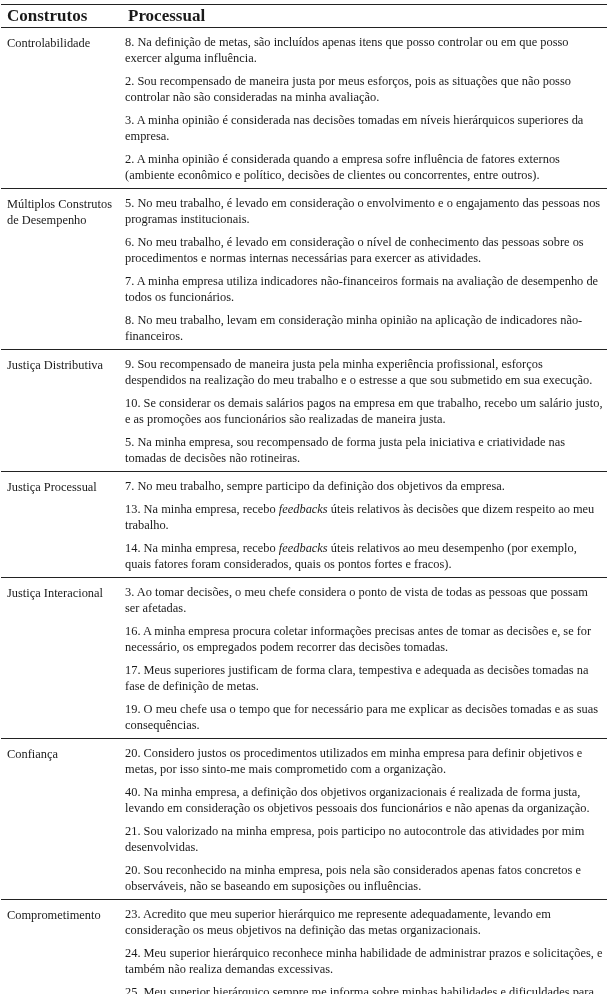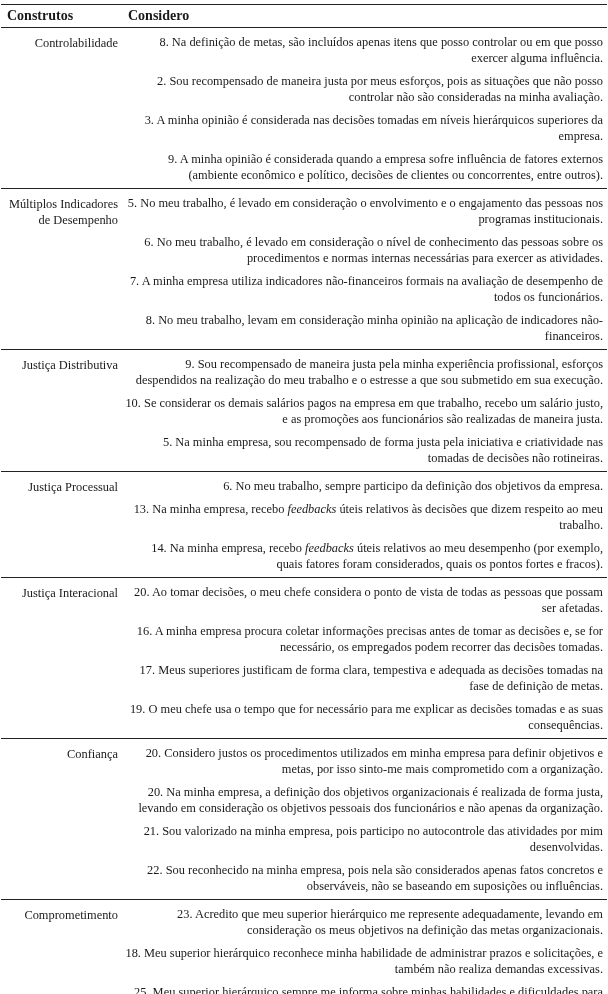--- a/index.html
+++ b/index.html
@@ -4,100 +4,100 @@
 <style>
   html, body { margin: 0; padding: 0; background: #ffffff; }
   body {
     width: 608px; height: 994px; overflow: hidden;
     font-family: "Liberation Serif", "DejaVu Serif", serif;
     color: #1a1a1a; font-size: 12.4px; line-height: 16px;
   }
   .wrap { position: relative; padding-top: 4px; }
   table { border-collapse: collapse; width: 606px; margin-left: 1px; }
   thead th {
-    text-align: left; font-weight: bold; font-size: 14px;
+    text-align: left; font-weight: bold; font-size: 17px;
     border-top: 1.5px solid #222; border-bottom: 1.5px solid #222;
     padding: 3px 0 3px 6px; height: 16px;
   }
   thead th.col1 { width: 111px; }
-  tbody td { vertical-align: top; padding: 0; text-align: right; }
+  tbody td { vertical-align: top; padding: 0; }
   tbody tr.group td { border-bottom: 1.5px solid #222; }
   td.construct { padding: 7px 4px 0 6px; width: 111px; }
   td.items { padding: 6px 4px 3px 3px; }
   .item { margin: 0 0 7px 0; }
   .item:last-child { margin-bottom: 2px; }
   .item em { font-style: italic; }
 </style>
 </head>
 <body>
 
 <div class="wrap">
   <table>
     <thead>
       <tr>
         <th class="col1">Construtos</th>
-        <th>Considero</th>
+        <th>Processual</th>
       </tr>
     </thead>
     <tbody id="tbody">
         <tr class="group">
           <td class="construct">Controlabilidade</td>
           <td class="items">
             <div class="item">8. Na definição de metas, são incluídos apenas itens que posso controlar ou em que posso exercer alguma influência.</div>
             <div class="item">2. Sou recompensado de maneira justa por meus esforços, pois as situações que não posso controlar não são consideradas na minha avaliação.</div>
             <div class="item">3. A minha opinião é considerada nas decisões tomadas em níveis hierárquicos superiores da empresa.</div>
-            <div class="item">9. A minha opinião é considerada quando a empresa sofre influência de fatores externos (ambiente econômico e político, decisões de clientes ou concorrentes, entre outros).</div>
+            <div class="item">2. A minha opinião é considerada quando a empresa sofre influência de fatores externos (ambiente econômico e político, decisões de clientes ou concorrentes, entre outros).</div>
           </td>
         </tr>
         <tr class="group">
-          <td class="construct">Múltiplos Indicadores de Desempenho</td>
+          <td class="construct">Múltiplos Construtos de Desempenho</td>
           <td class="items">
             <div class="item">5. No meu trabalho, é levado em consideração o envolvimento e o engajamento das pessoas nos programas institucionais.</div>
             <div class="item">6. No meu trabalho, é levado em consideração o nível de conhecimento das pessoas sobre os procedimentos e normas internas necessárias para exercer as atividades.</div>
             <div class="item">7. A minha empresa utiliza indicadores não-financeiros formais na avaliação de desempenho de todos os funcionários.</div>
             <div class="item">8. No meu trabalho, levam em consideração minha opinião na aplicação de indicadores não-financeiros.</div>
           </td>
         </tr>
         <tr class="group">
           <td class="construct">Justiça Distributiva</td>
           <td class="items">
             <div class="item">9. Sou recompensado de maneira justa pela minha experiência profissional, esforços despendidos na realização do meu trabalho e o estresse a que sou submetido em sua execução.</div>
             <div class="item">10. Se considerar os demais salários pagos na empresa em que trabalho, recebo um salário justo, e as promoções aos funcionários são realizadas de maneira justa.</div>
             <div class="item">5. Na minha empresa, sou recompensado de forma justa pela iniciativa e criatividade nas tomadas de decisões não rotineiras.</div>
           </td>
         </tr>
         <tr class="group">
           <td class="construct">Justiça Processual</td>
           <td class="items">
-            <div class="item">6. No meu trabalho, sempre participo da definição dos objetivos da empresa.</div>
+            <div class="item">7. No meu trabalho, sempre participo da definição dos objetivos da empresa.</div>
             <div class="item">13. Na minha empresa, recebo <em>feedbacks</em> úteis relativos às decisões que dizem respeito ao meu trabalho.</div>
             <div class="item">14. Na minha empresa, recebo <em>feedbacks</em> úteis relativos ao meu desempenho (por exemplo, quais fatores foram considerados, quais os pontos fortes e fracos).</div>
           </td>
         </tr>
         <tr class="group">
           <td class="construct">Justiça Interacional</td>
           <td class="items">
-            <div class="item">20. Ao tomar decisões, o meu chefe considera o ponto de vista de todas as pessoas que possam ser afetadas.</div>
+            <div class="item">3. Ao tomar decisões, o meu chefe considera o ponto de vista de todas as pessoas que possam ser afetadas.</div>
             <div class="item">16. A minha empresa procura coletar informações precisas antes de tomar as decisões e, se for necessário, os empregados podem recorrer das decisões tomadas.</div>
             <div class="item">17. Meus superiores justificam de forma clara, tempestiva e adequada as decisões tomadas na fase de definição de metas.</div>
             <div class="item">19. O meu chefe usa o tempo que for necessário para me explicar as decisões tomadas e as suas consequências.</div>
           </td>
         </tr>
         <tr class="group">
           <td class="construct">Confiança</td>
           <td class="items">
             <div class="item">20. Considero justos os procedimentos utilizados em minha empresa para definir objetivos e metas, por isso sinto-me mais comprometido com a organização.</div>
-            <div class="item">20. Na minha empresa, a definição dos objetivos organizacionais é realizada de forma justa, levando em consideração os objetivos pessoais dos funcionários e não apenas da organização.</div>
+            <div class="item">40. Na minha empresa, a definição dos objetivos organizacionais é realizada de forma justa, levando em consideração os objetivos pessoais dos funcionários e não apenas da organização.</div>
             <div class="item">21. Sou valorizado na minha empresa, pois participo no autocontrole das atividades por mim desenvolvidas.</div>
-            <div class="item">22. Sou reconhecido na minha empresa, pois nela são considerados apenas fatos concretos e observáveis, não se baseando em suposições ou influências.</div>
+            <div class="item">20. Sou reconhecido na minha empresa, pois nela são considerados apenas fatos concretos e observáveis, não se baseando em suposições ou influências.</div>
           </td>
         </tr>
         <tr class="group">
           <td class="construct">Comprometimento</td>
           <td class="items">
             <div class="item">23. Acredito que meu superior hierárquico me represente adequadamente, levando em consideração os meus objetivos na definição das metas organizacionais.</div>
-            <div class="item">18. Meu superior hierárquico reconhece minha habilidade de administrar prazos e solicitações, e também não realiza demandas excessivas.</div>
+            <div class="item">24. Meu superior hierárquico reconhece minha habilidade de administrar prazos e solicitações, e também não realiza demandas excessivas.</div>
             <div class="item">25. Meu superior hierárquico sempre me informa sobre minhas habilidades e dificuldades para que eu alcance o nível de desempenho desejado.</div>
           </td>
         </tr>
       </tbody>
   </table>
 </div>
 
 </body></html>

